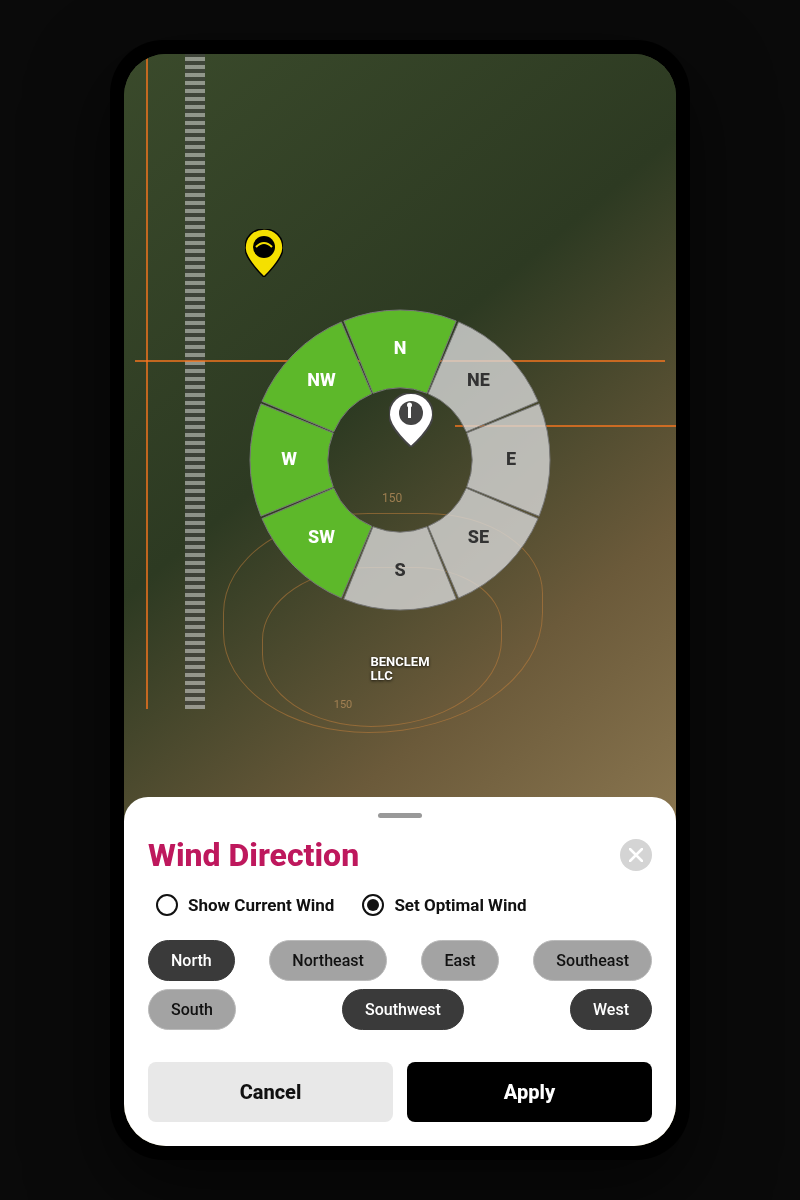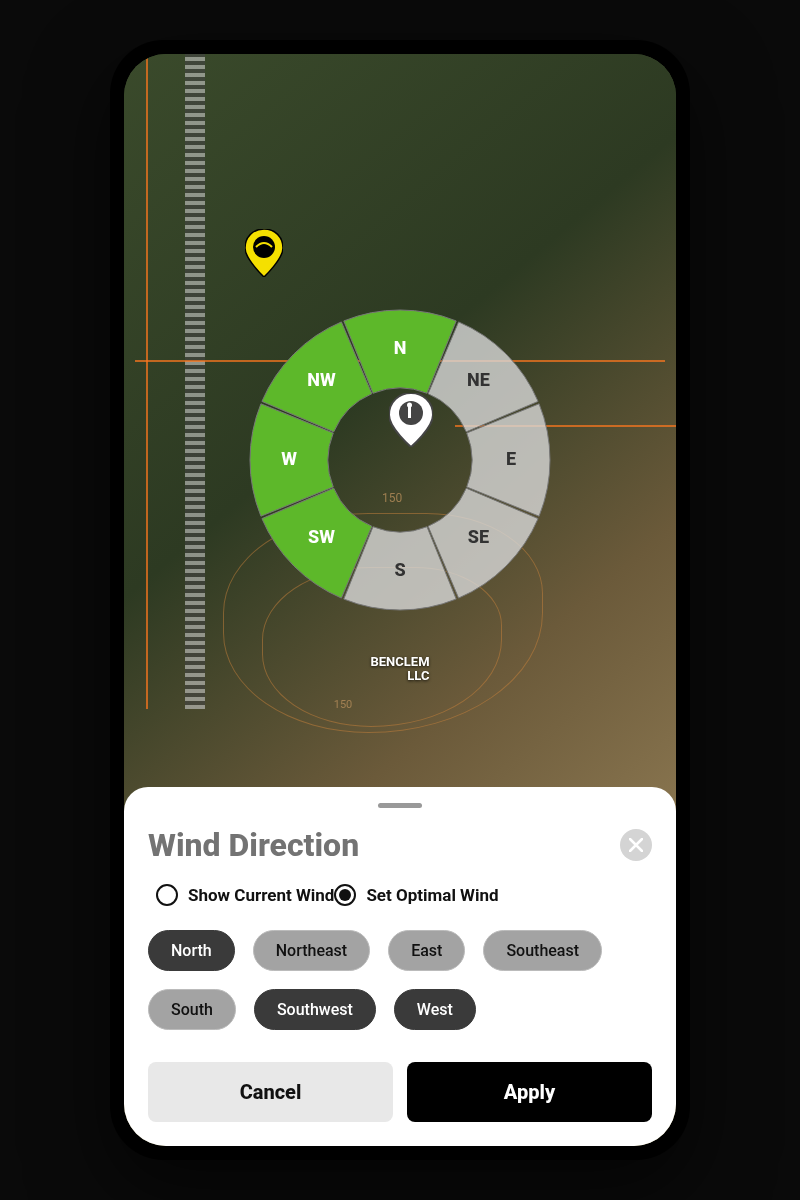--- a/index.html
+++ b/index.html
@@ -16,36 +16,36 @@
     .contour { position: absolute; border: 1px solid rgba(200,130,60,0.5); border-radius: 50%; }
     .contour-1 { top: 42%; left: 18%; width: 320px; height: 220px; border-radius: 50% 40% 60% 50%; }
     .contour-2 { top: 47%; left: 25%; width: 240px; height: 160px; border-radius: 50% 40% 60% 50%; }
     .pin-marker { position: absolute; top: 16%; left: 22%; width: 38px; height: 48px; }
     .pin-svg { width: 100%; height: 100%; }
     .center-pin { position: absolute; top: 31%; left: 48%; width: 44px; height: 54px; z-index: 20; }
     .compass { position: absolute; top: 23%; left: 50%; transform: translateX(-50%); width: 310px; height: 310px; z-index: 10; }
     .compass svg { width: 100%; height: 100%; }
     .compass-label { font-size: 18px; font-weight: 800; fill: #fff; text-anchor: middle; dominant-baseline: middle; }
     .compass-label-dark { fill: #333; }
-    .parcel-label { position: absolute; top: 55%; left: 50%; transform: translateX(-50%); color: #fff; font-size: 13px; font-weight: 700; text-align: right; text-shadow: 0 1px 3px rgba(0,0,0,0.8); line-height: 1.1; }
+    .parcel-label { position: absolute; top: 55%; left: 50%; transform: translateX(-50%); color: #fff; font-size: 13px; font-weight: 700; text-align: left; text-shadow: 0 1px 3px rgba(0,0,0,0.8); line-height: 1.1; }
     .elev-label { position: absolute; font-size: 11px; color: rgba(180,140,90,0.8); }
     .elev-1 { top: 59%; left: 38%; }
     .sheet { position: absolute; bottom: 0; left: 0; right: 0; background: #fff; border-radius: 24px 24px 0 0; padding: 16px 24px 24px; z-index: 30; }
     .sheet-handle { width: 44px; height: 5px; background: #999; border-radius: 3px; margin: 0 auto 18px; }
     .sheet-header { display: flex; justify-content: space-between; align-items: center; margin-bottom: 20px; }
-    .sheet-title { font-size: 32px; font-weight: 800; color: #737373; }
+    .sheet-title { font-size: 32px; font-weight: 800; color: #be185d; }
     .close-btn { width: 32px; height: 32px; border-radius: 50%; background: #d4d4d4; display: flex; align-items: center; justify-content: center; cursor: pointer; }
     .close-btn svg { width: 14px; height: 14px; }
-    .radio-row { display: flex; margin-bottom: 24px; padding-left: 8px; }
+    .radio-row { display: flex; gap: 28px; margin-bottom: 24px; padding-left: 8px; }
     .radio-opt { display: flex; align-items: center; gap: 10px; cursor: pointer; }
     .radio-circle { width: 22px; height: 22px; border: 2px solid #111; border-radius: 50%; display: flex; align-items: center; justify-content: center; }
     .radio-dot { width: 12px; height: 12px; background: #111; border-radius: 50%; display: none; }
     .radio-opt.selected .radio-dot { display: block; }
     .radio-label { font-size: 17px; font-weight: 700; color: #111; }
-    .chip-grid { display: flex; flex-wrap: wrap; gap: 18px; margin-bottom: 32px; }
+    .chip-grid { display: flex; flex-wrap: wrap; gap: 8px; margin-bottom: 32px; justify-content: space-between; }
     .chip { padding: 10px 22px; border-radius: 22px; border: 1.5px solid #bbb; background: #a3a3a3; color: #111; font-size: 16px; font-weight: 500; cursor: pointer; }
     .chip.selected { background: #3a3a3a; border-color: #3a3a3a; color: #fff; }
     .btn-row { display: flex; gap: 14px; }
     .btn { flex: 1; padding: 18px; border-radius: 8px; font-size: 20px; font-weight: 800; cursor: pointer; border: none; text-align: center; }
     .btn-cancel { background: #e8e8e8; color: #111; }
     .btn-apply { background: #000000; color: #fff; }
   </style>
 </head>
 <body>
 

